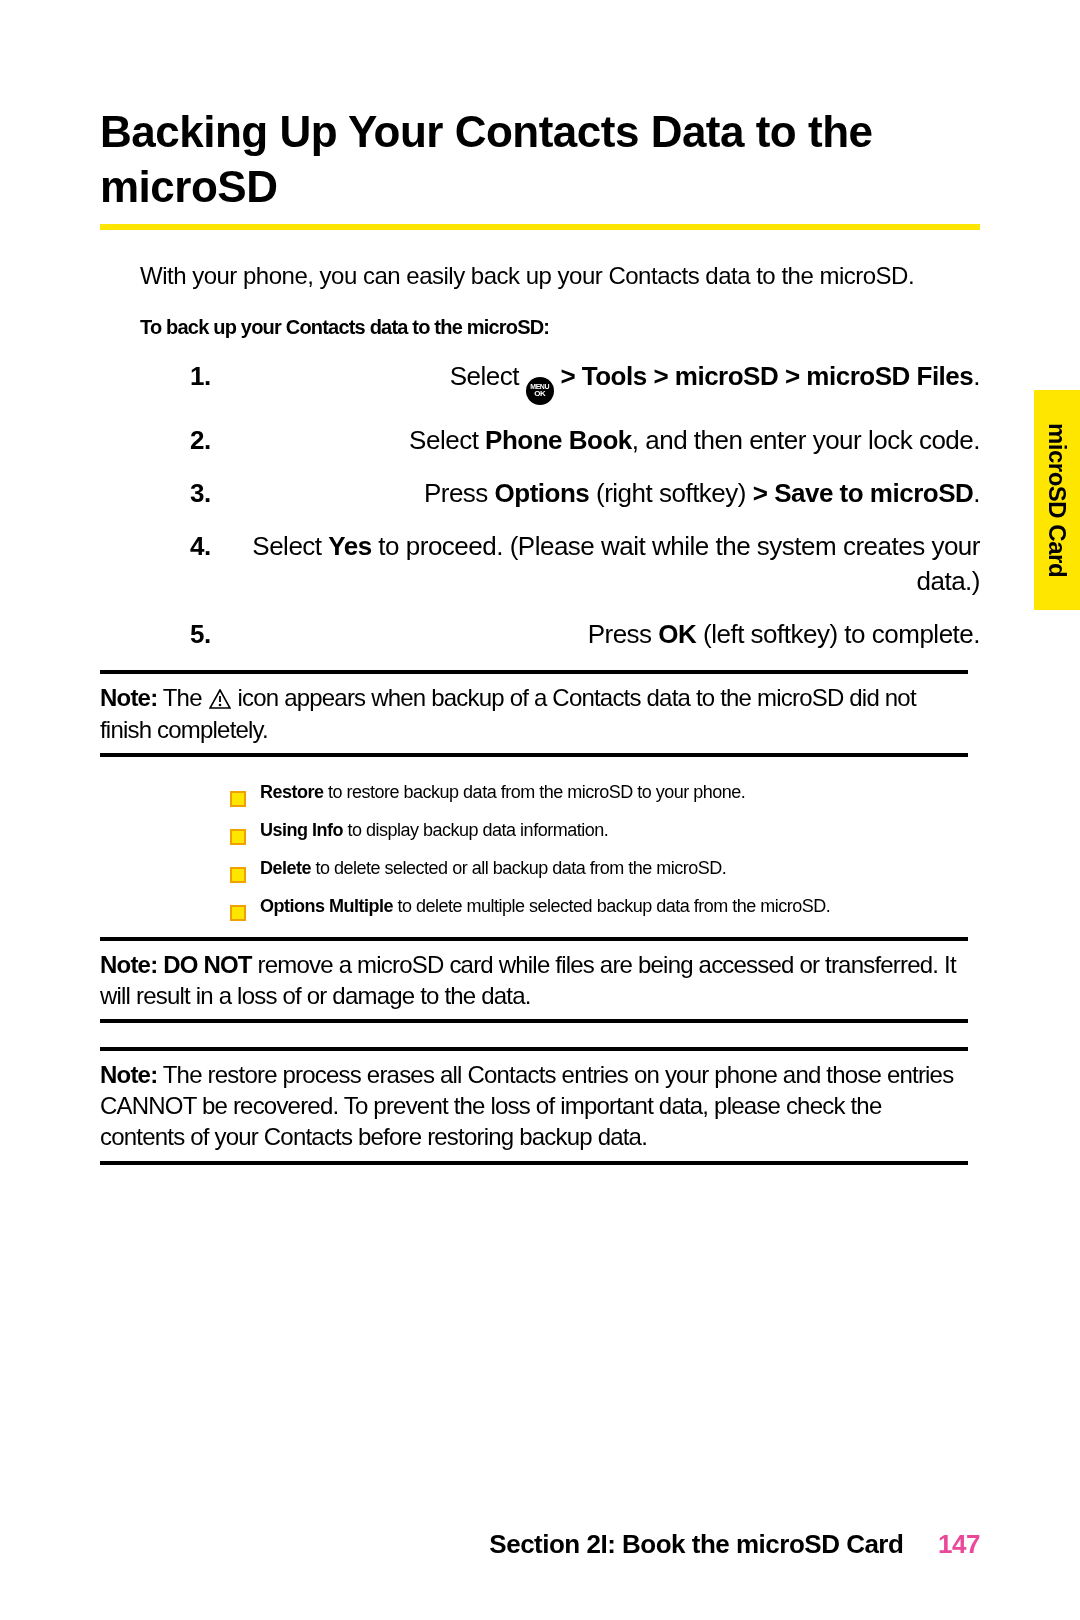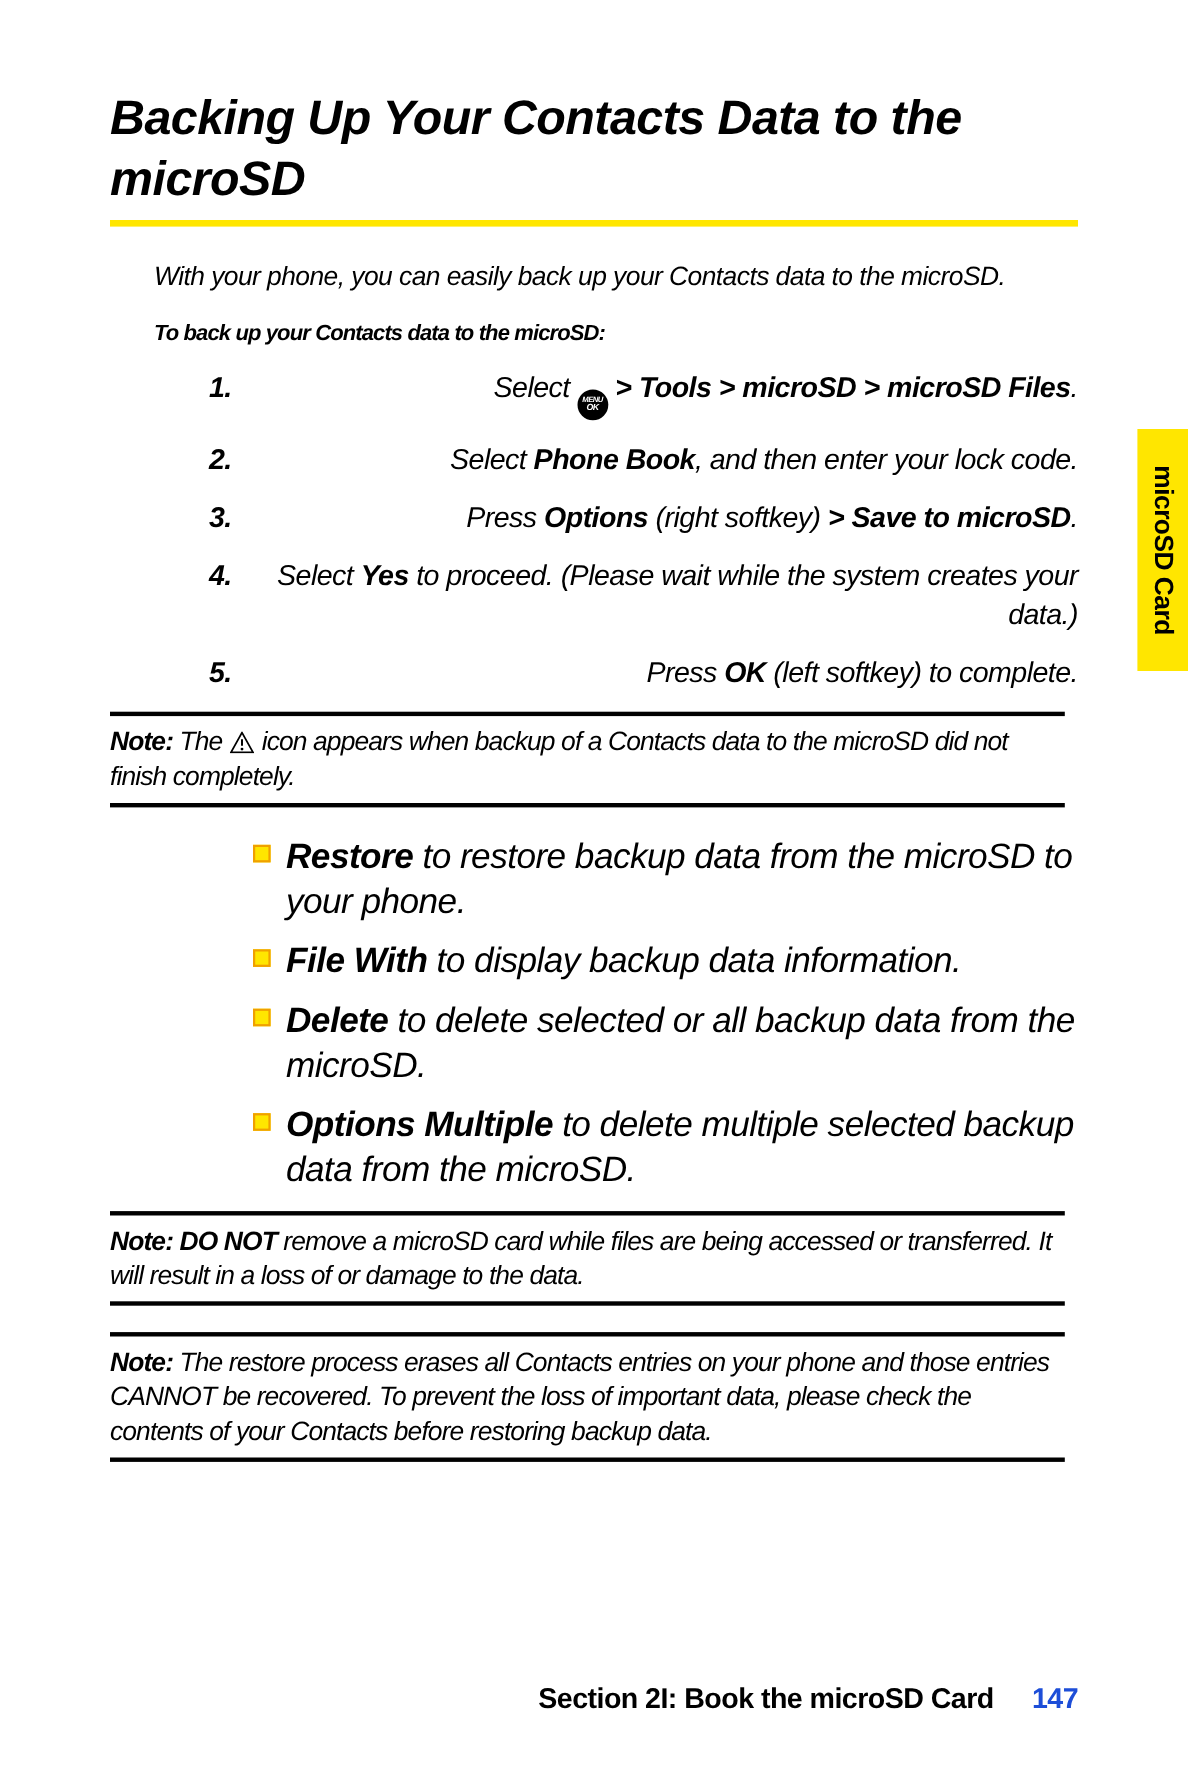--- a/index.html
+++ b/index.html
@@ -7,23 +7,22 @@
     padding: 0;
     background: #fff;
     font-family: Arial, Helvetica, sans-serif;
     width: 1080px;
     height: 1620px;
     position: relative;
     color: #000;
     letter-spacing: -0.5px;
   }
   .page {
-    padding: 80px 100px 60px 100px;
+    padding: 104px 100px 60px 100px;
     position: relative;
-    font-style: italic;
   }
   .title {
     font-size: 44px;
     font-weight: bold;
     line-height: 1.25;
     margin-bottom: 10px;
   }
   .yellow-rule {
     height: 6px;
     background: #ffe600;
@@ -96,21 +95,21 @@
   }
   .note-label {
     font-weight: bold;
   }
   ul.bullets {
     list-style: none;
     padding: 0;
     margin: 0 0 16px 130px;
   }
   ul.bullets li {
-    font-size: 32px;
+    font-size: 18px;
     line-height: 1.3;
     margin-bottom: 12px;
     display: flex;
   }
   ul.bullets li .sq {
     width: 12px;
     height: 12px;
     background: #ffe600;
     border: 2px solid #f0a000;
     margin-top: 10px;
@@ -137,21 +136,21 @@
     font-weight: bold;
   }
   .footer {
     position: absolute;
     bottom: 60px;
     right: 100px;
     font-size: 26px;
     font-weight: bold;
   }
   .footer .pg {
-    color: #1d4ed8;
+    color: #ec4899;
     margin-left: 28px;
   }
   b { font-weight: bold; }
 </style>
 </head>
 <body>
 
 <div class="side-tab">
   <span>microSD Card</span>
 </div>
@@ -212,21 +211,21 @@
   </div>
 
 
   <ul class="bullets">
     <li>
         <span class="sq"></span>
         <span class="txt"><b>Restore</b><span> to restore backup data from the microSD to your phone.</span></span>
       </li>
     <li>
         <span class="sq"></span>
-        <span class="txt"><b>File With</b><span> to display backup data information.</span></span>
+        <span class="txt"><b>Using Info</b><span> to display backup data information.</span></span>
       </li>
     <li>
         <span class="sq"></span>
         <span class="txt"><b>Delete</b><span> to delete selected or all backup data from the microSD.</span></span>
       </li>
     <li>
         <span class="sq"></span>
         <span class="txt"><b>Options Multiple</b><span> to delete multiple selected backup data from the microSD.</span></span>
       </li>
   </ul>

